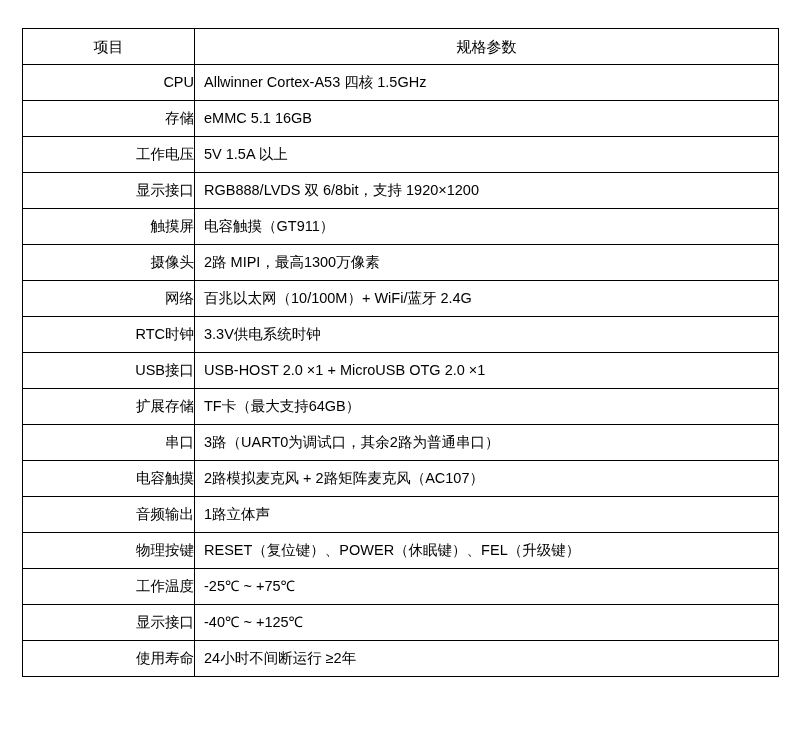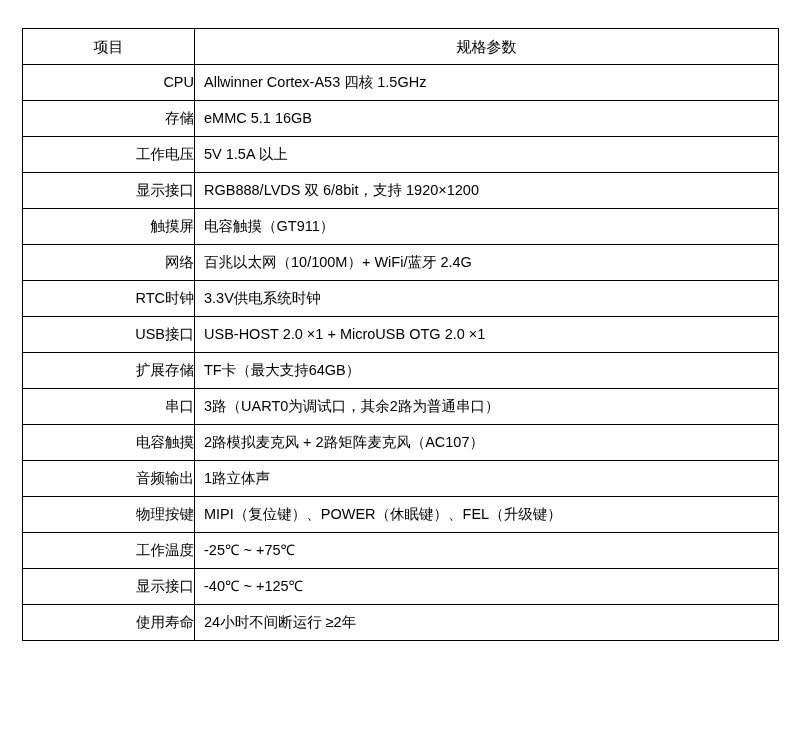--- a/index.html
+++ b/index.html
@@ -86,20 +86,24 @@
       </tr>
       <tr>
         <td class="item-cell">显示接口</td>
         <td class="val-cell">RGB888/LVDS 双 6/8bit，支持 1920×1200</td>
       </tr>
       <tr>
         <td class="item-cell">触摸屏</td>
         <td class="val-cell">电容触摸（GT911）</td>
       </tr>
       <tr>
+        <td class="item-cell">摄像头</td>
+        <td class="val-cell">2路 MIPI，最高1300万像素</td>
+      </tr>
+      <tr>
         <td class="item-cell">网络</td>
         <td class="val-cell">百兆以太网（10/100M）+ WiFi/蓝牙 2.4G</td>
       </tr>
       <tr>
         <td class="item-cell">RTC时钟</td>
         <td class="val-cell">3.3V供电系统时钟</td>
       </tr>
       <tr>
         <td class="item-cell">USB接口</td>
         <td class="val-cell">USB-HOST 2.0 ×1 + MicroUSB OTG 2.0 ×1</td>
@@ -115,21 +119,21 @@
       <tr>
         <td class="item-cell">电容触摸</td>
         <td class="val-cell">2路模拟麦克风 + 2路矩阵麦克风（AC107）</td>
       </tr>
       <tr>
         <td class="item-cell">音频输出</td>
         <td class="val-cell">1路立体声</td>
       </tr>
       <tr>
         <td class="item-cell">物理按键</td>
-        <td class="val-cell">MIPI（复位键）、POWER（休眠键）、FEL（升级键）</td>
+        <td class="val-cell">RESET（复位键）、POWER（休眠键）、FEL（升级键）</td>
       </tr>
       <tr>
         <td class="item-cell">工作温度</td>
         <td class="val-cell">-25℃ ~ +75℃</td>
       </tr>
       <tr>
         <td class="item-cell">显示接口</td>
         <td class="val-cell">-40℃ ~ +125℃</td>
       </tr>
       <tr>

